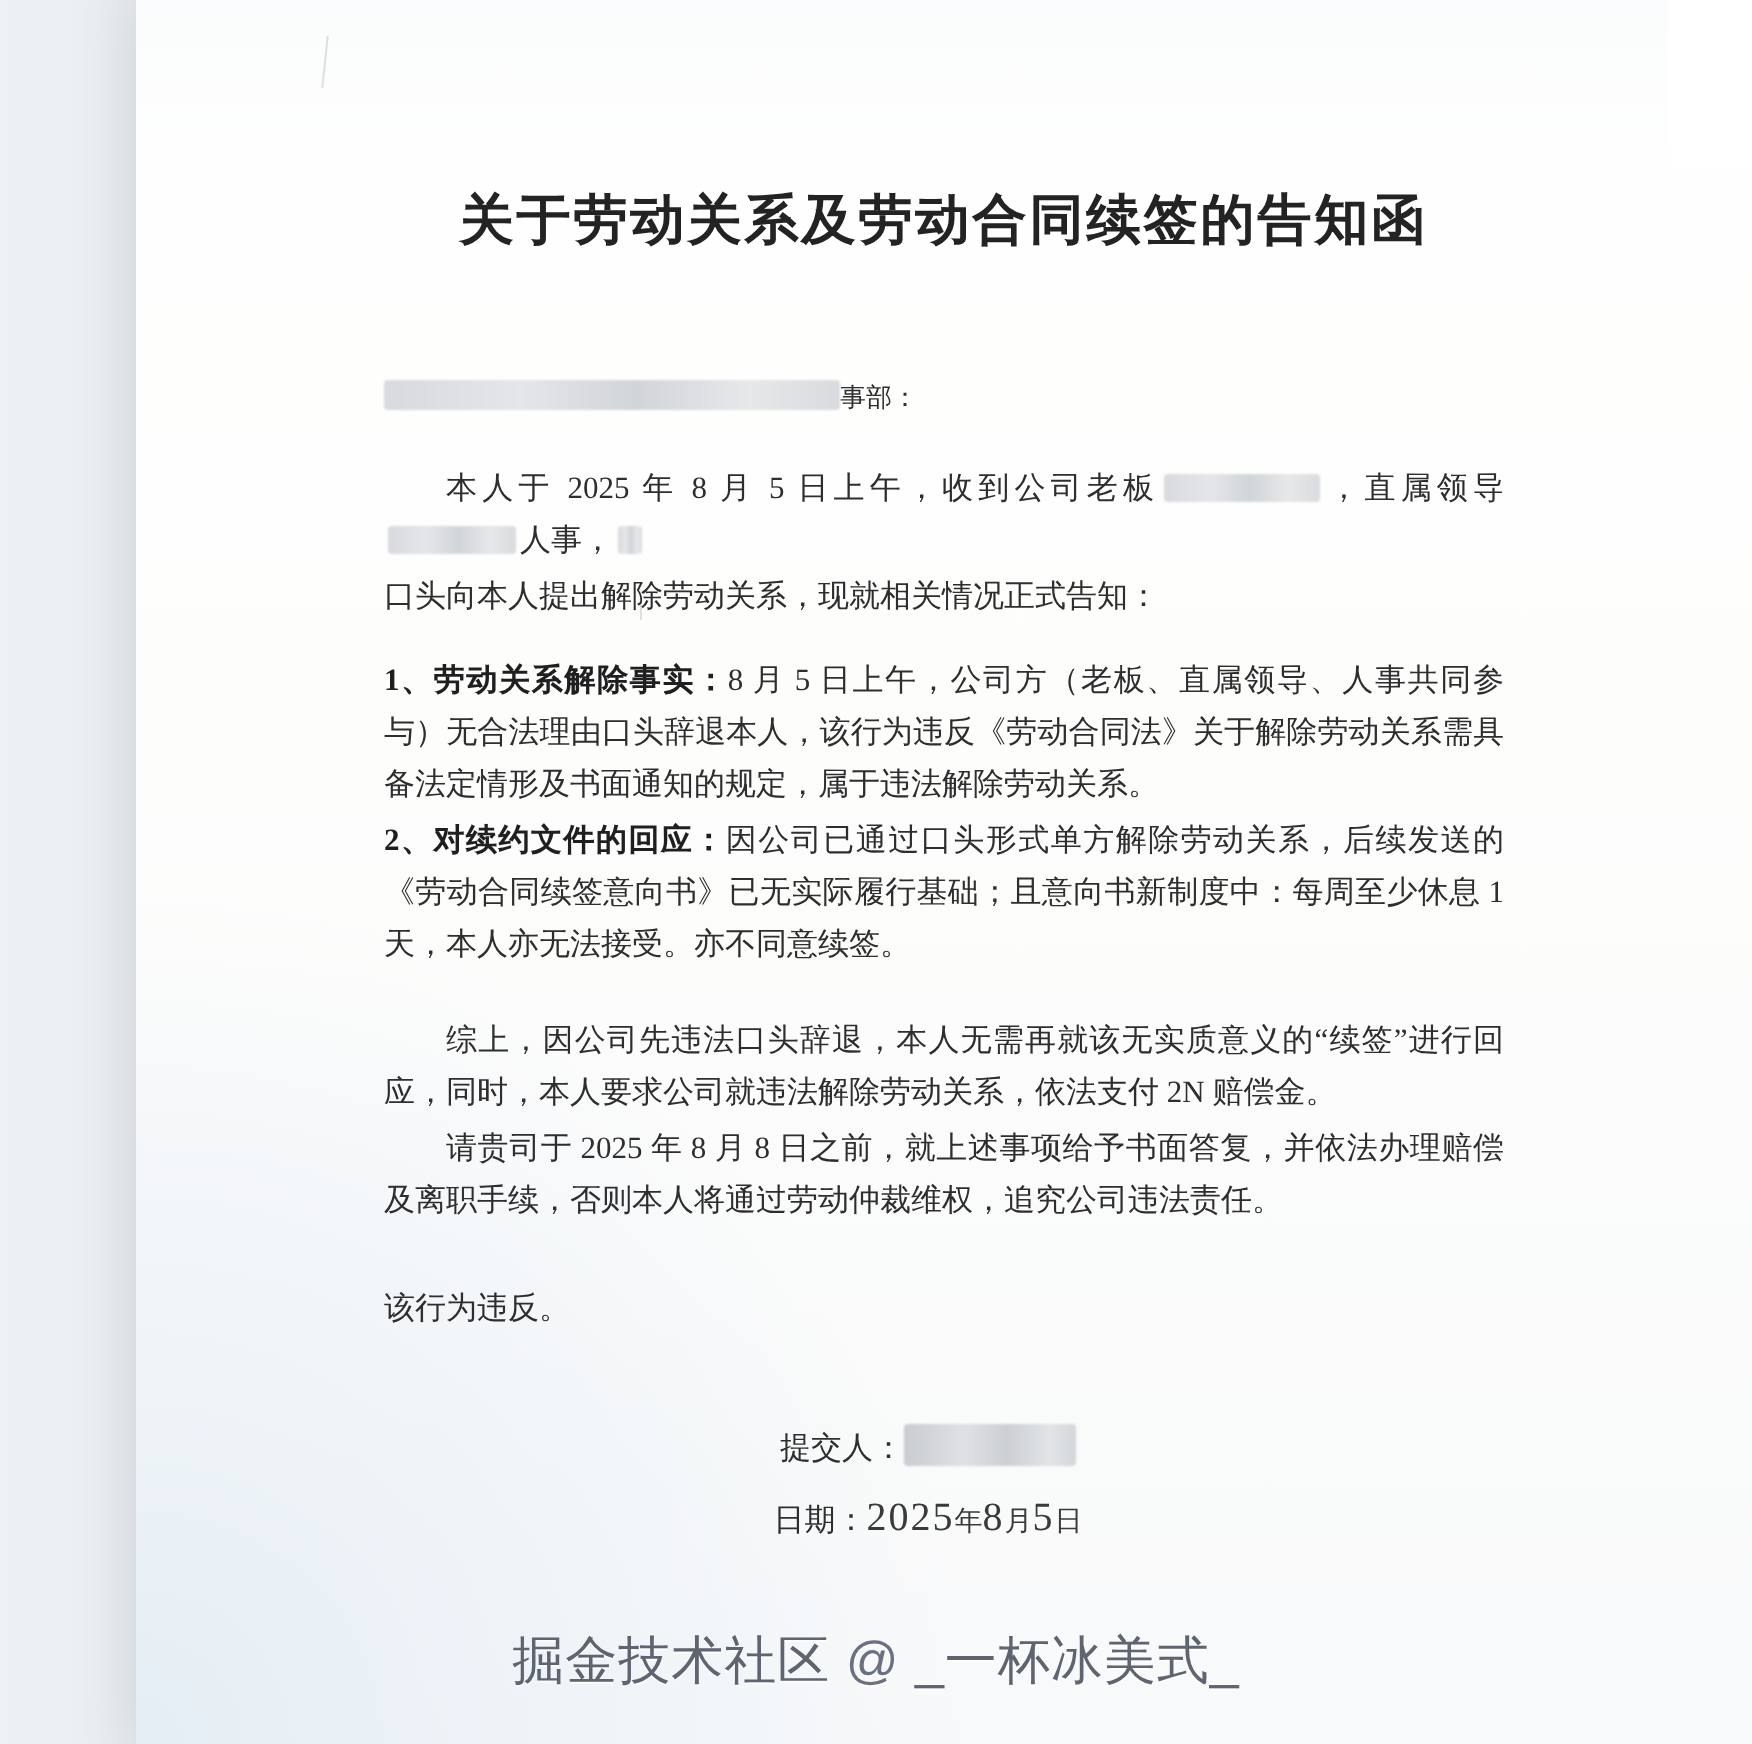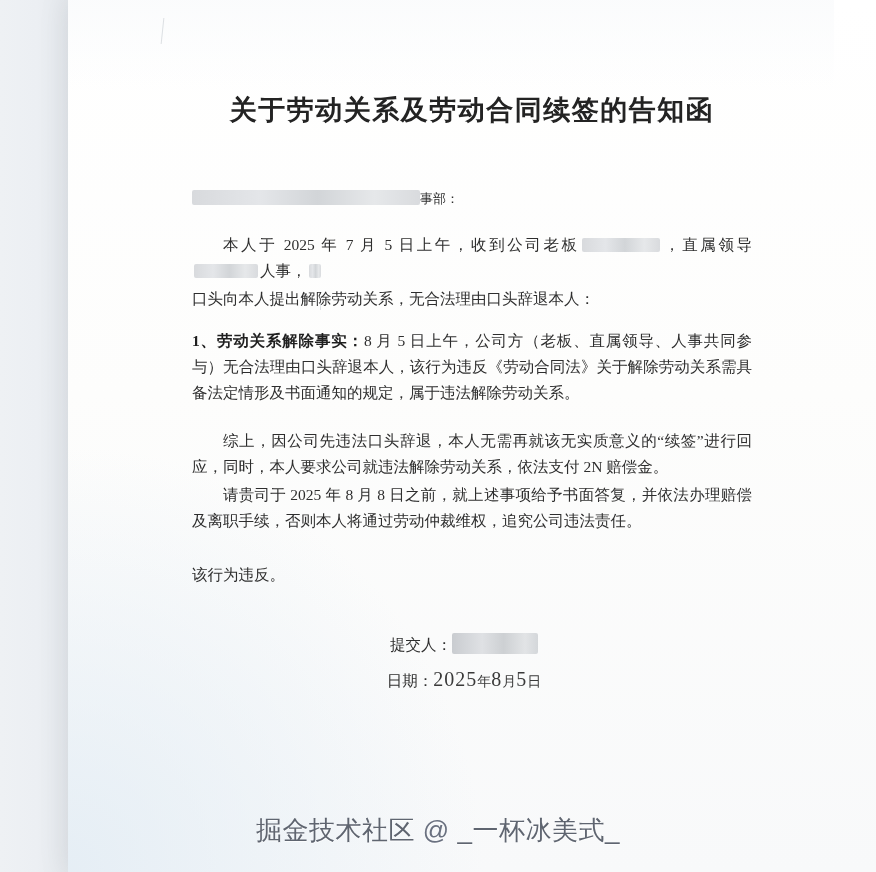--- a/index.html
+++ b/index.html
@@ -199,28 +199,31 @@
 
       <h1 class="doc-title">关于劳动关系及劳动合同续签的告知函</h1>
 
       <p class="line">
         <span class="redact r-addressee"></span><span>事部：</span>
       </p>
 
       <div class="spacer-20"></div>
 
       <p class="para indent">
-        <span>本人于 2025 年 7 月 5 日上午，收到公司老板</span><span class="redact r-boss"></span><span>，直属领导</span><span class="redact r-leader"></span><span>人事，</span><span class="redact r-tailchar"></span>
-      </p>
-      <p class="para">口头向本人提出解除劳动关系，无合法理由口头辞退本人：</p>
+        <span>本人于 2025 年 8 月 5 日上午，收到公司老板</span><span class="redact r-boss"></span><span>，直属领导</span><span class="redact r-leader"></span><span>人事，</span><span class="redact r-tailchar"></span>
+      </p>
+      <p class="para">口头向本人提出解除劳动关系，现就相关情况正式告知：</p>
 
       <div class="spacer-14"></div>
 
       <p class="para">
         <span class="b">1、劳动关系解除事实：</span><span>8 月 5 日上午，公司方（老板、直属领导、人事共同参与）无合法理由口头辞退本人，该行为违反《劳动合同法》关于解除劳动关系需具备法定情形及书面通知的规定，属于违法解除劳动关系。</span>
+      </p>
+      <p class="para">
+        <span class="b">2、对续约文件的回应：</span><span>因公司已通过口头形式单方解除劳动关系，后续发送的《劳动合同续签意向书》已无实际履行基础；且意向书新制度中：每周至少休息 1 天，本人亦无法接受。亦不同意续签。</span>
       </p>
 
       <div class="spacer-20"></div>
 
       <p class="para indent">综上，因公司先违法口头辞退，本人无需再就该无实质意义的“续签”进行回应，同时，本人要求公司就违法解除劳动关系，依法支付 2N 赔偿金。</p>
       <p class="para indent">请贵司于 2025 年 8 月 8 日之前，就上述事项给予书面答复，并依法办理赔偿及离职手续，否则本人将通过劳动仲裁维权，追究公司违法责任。</p>
 
       <div class="spacer-26"></div>
 
       <p class="para">该行为违反。</p>

